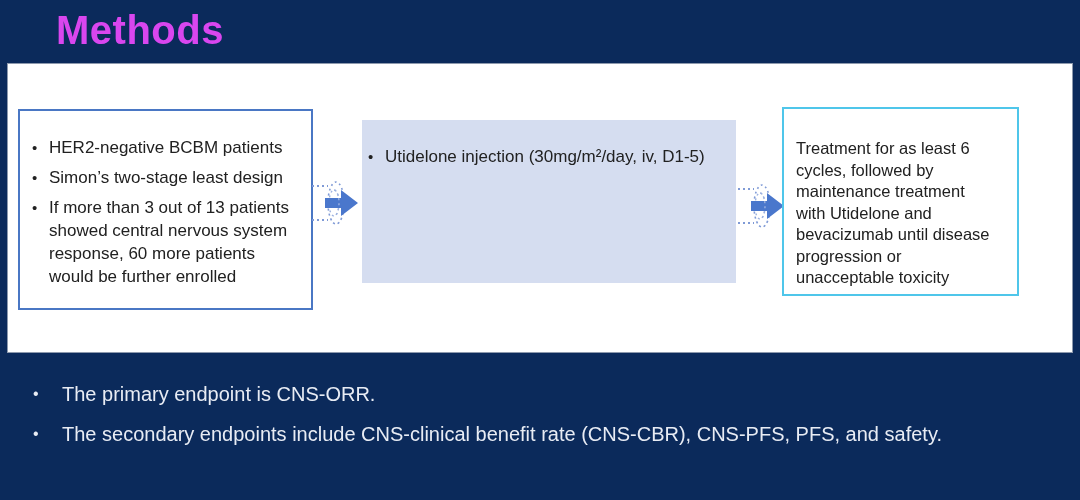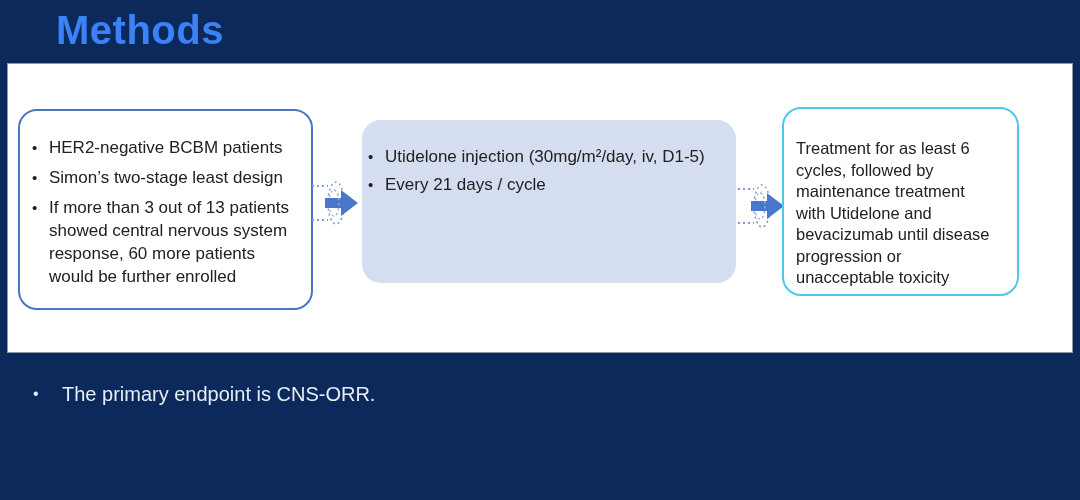--- a/index.html
+++ b/index.html
@@ -13,35 +13,35 @@
     background: #0b2a5b;
     overflow: hidden;
   }
 
   .slide-title {
     position: absolute;
     left: 56px;
     top: 8px;
     font-size: 40px;
     font-weight: bold;
-    color: #3b82f6;
+    color: #d946ef;
     letter-spacing: 0.5px;
   }
 
   .content-panel {
     position: absolute;
     left: 7px;
     top: 63px;
     width: 1066px;
     height: 290px;
     background: #ffffff;
     border: 1px solid #8d99ad;
   }
 
-  .flow-box { position: absolute; color: #212121; border-radius: 19px; }
+  .flow-box { position: absolute; color: #212121; }
 
   .box-criteria {
     left: 18px;
     top: 109px;
     width: 295px;
     height: 201px;
     background: #ffffff;
     border: 2px solid #4a77c4;
     padding: 25px 14px 0 12px;
     font-size: 17px;
@@ -145,39 +145,39 @@
     <ellipse cx="23" cy="26" rx="5" ry="13" stroke="#9db2e0" stroke-width="1.4" stroke-dasharray="2 3" fill="none"></ellipse>
     <polygon points="14,21 30,21 30,13 47,26 30,39 30,31 14,31" fill="#4a77cc"></polygon>
     <path d="M23,13 a5,13 0 0 1 0,26" stroke="#9db2e0" stroke-width="1.4" stroke-dasharray="2 3" fill="none"></path>
   </svg>
 
   <div class="flow-box box-regimen">
     <div class="bullet-row">
       <span class="bullet-glyph"></span>
       <span class="bullet-text">Utidelone injection (30mg/m²/day, iv, D1-5)</span>
     </div>
-    <div class="bullet-row">
-      <span class="bullet-glyph"></span>
-      <span class="bullet-text">Every 21 days / cycle</span>
-    </div>
   </div>
 
   <svg class="flow-arrow flow-arrow-2" viewBox="0 0 52 52">
     <line x1="1" y1="9" x2="17" y2="9" stroke="#7f9ad6" stroke-width="2" stroke-dasharray="2 3" fill="none"></line>
     <line x1="1" y1="43" x2="17" y2="43" stroke="#7f9ad6" stroke-width="2" stroke-dasharray="2 3" fill="none"></line>
     <ellipse cx="25" cy="26" rx="8" ry="21" stroke="#7f9ad6" stroke-width="1.6" stroke-dasharray="2 3" fill="none"></ellipse>
     <ellipse cx="23" cy="26" rx="5" ry="13" stroke="#9db2e0" stroke-width="1.4" stroke-dasharray="2 3" fill="none"></ellipse>
     <polygon points="14,21 30,21 30,13 47,26 30,39 30,31 14,31" fill="#4a77cc"></polygon>
     <path d="M23,13 a5,13 0 0 1 0,26" stroke="#9db2e0" stroke-width="1.4" stroke-dasharray="2 3" fill="none"></path>
   </svg>
 
   <div class="flow-box box-treatment">
     <span>Treatment for as least 6 cycles, followed by maintenance treatment with Utidelone and bevacizumab until disease progression or unacceptable toxicity</span>
   </div>
 
   <div class="endpoints">
     <div class="ep-row">
       <span class="ep-bullet"></span>
       <span class="ep-text">The primary endpoint is CNS-ORR.</span>
     </div>
+    <div class="ep-row">
+      <span class="ep-bullet"></span>
+      <span class="ep-text">The secondary endpoints include CNS-clinical benefit rate (CNS-CBR), CNS-PFS, PFS, and safety.</span>
+    </div>
   </div>
 
 </div>
 
 </body></html>

